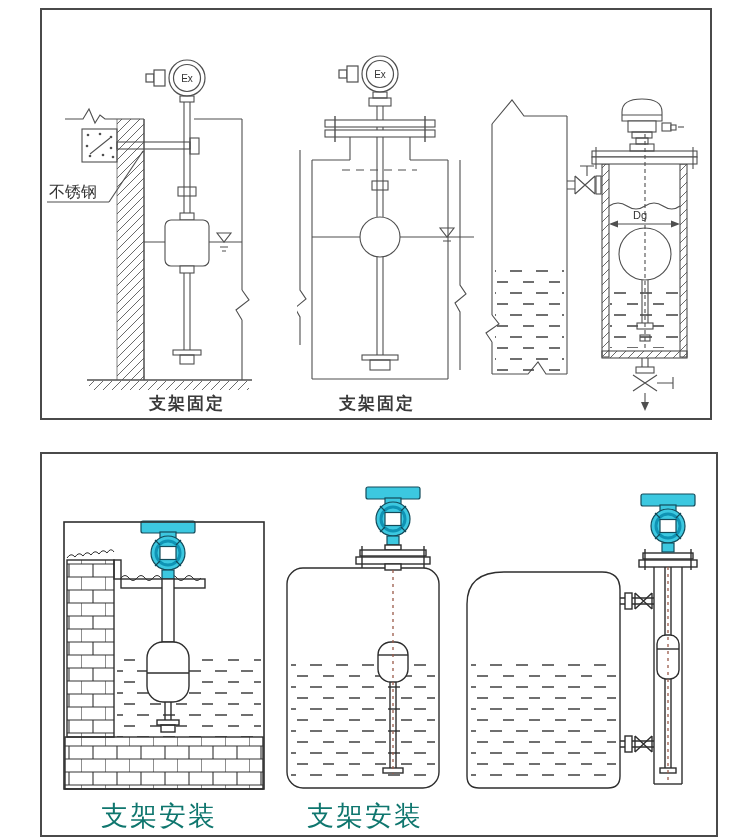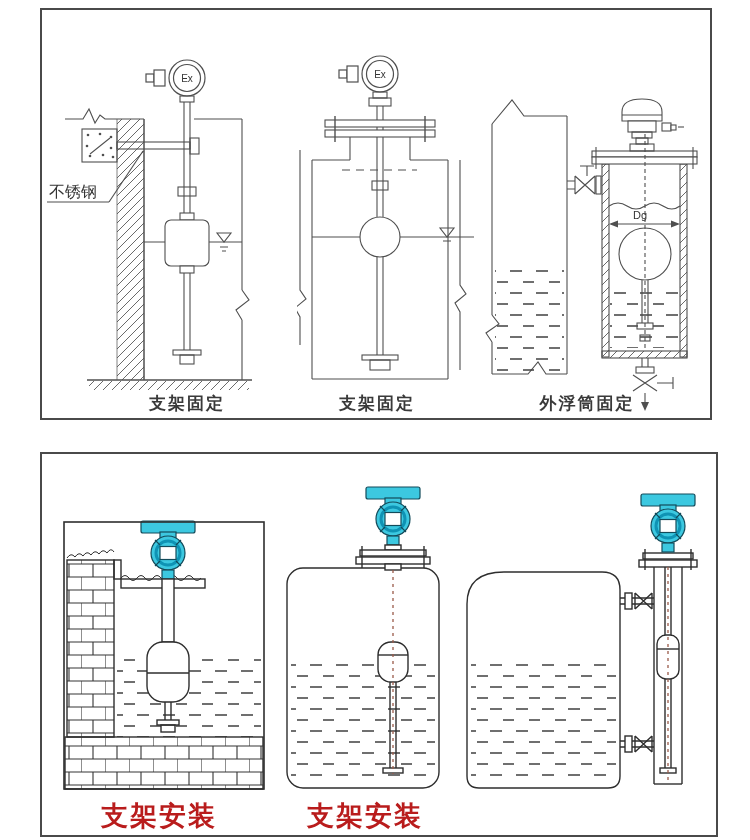--- a/index.html
+++ b/index.html
@@ -4,21 +4,21 @@
 <style>
   html,body{margin:0;padding:0;background:#fff;}
   .page{position:relative;width:750px;height:840px;background:#fff;overflow:hidden;
         font-family:"Liberation Sans",sans-serif;}
   .panel{position:absolute;background:#fff;border:2px solid #4a4a4a;}
   .panel-top{left:40px;top:8px;width:668px;height:408px;}
   .panel-bottom{left:40px;top:452px;width:674px;height:381px;}
   .d{position:absolute;}
   .cap{position:absolute;text-align:center;white-space:nowrap;color:#3a3a3a;}
   .cap-t{font-size:17px;font-weight:600;letter-spacing:2px;width:170px;}
-  .cap-b{font-size:27px;font-weight:700;letter-spacing:2px;color:#b91c1c;width:190px;}
+  .cap-b{font-size:27px;font-weight:400;letter-spacing:2px;color:#0f766e;width:190px;}
   svg text{font-family:"Liberation Sans",sans-serif;}
 </style>
 </head>
 <body>
 
 <svg width="0" height="0" style="position:absolute" aria-hidden="true">
   <defs>
     <pattern id="ha" width="9" height="9" patternUnits="userSpaceOnUse">
       <path d="M0,9 L9,0" stroke="#6a6a6a" stroke-width="1" fill="none"></path>
     </pattern>
@@ -191,21 +191,20 @@
           <path d="M175,293 H191 M191,287 V299"></path>
           <path d="M163,303 V317"></path>
           <path d="M163,321 l-4,-9 h8 z" fill="#4f4f4f" stroke="none"></path>
         </g>
       </g>
       <text x="158" y="129" font-size="11" fill="#333" text-anchor="middle">Dg</text>
     </svg>
 
     <div class="cap cap-t" style="left:60px;top:382px">支架固定</div>
     <div class="cap cap-t" style="left:250px;top:382px">支架固定</div>
-    <div class="cap cap-t" style="left:460px;top:382px">外浮筒固定</div>
   </section>
 
   <section class="panel panel-bottom">
 
     <svg class="d" style="left:15px;top:58px" width="215" height="285" viewBox="0 0 215 285">
       <g stroke="#2e2e2e" stroke-width="1.4" fill="none">
         <rect x="10" y="48" width="47" height="177" fill="url(#bk)"></rect>
         <path d="M10,46 q4,-6 8,-1 q4,-6 8,-1 q4,-6 8,-1 q4,-6 8,-1 q4,-6 8,-1 q4,-6 7,-1" stroke-width="1"></path>
         <rect x="57" y="48" width="7" height="19"></rect>
         <rect x="64" y="67" width="84" height="9" fill="#fff"></rect>

